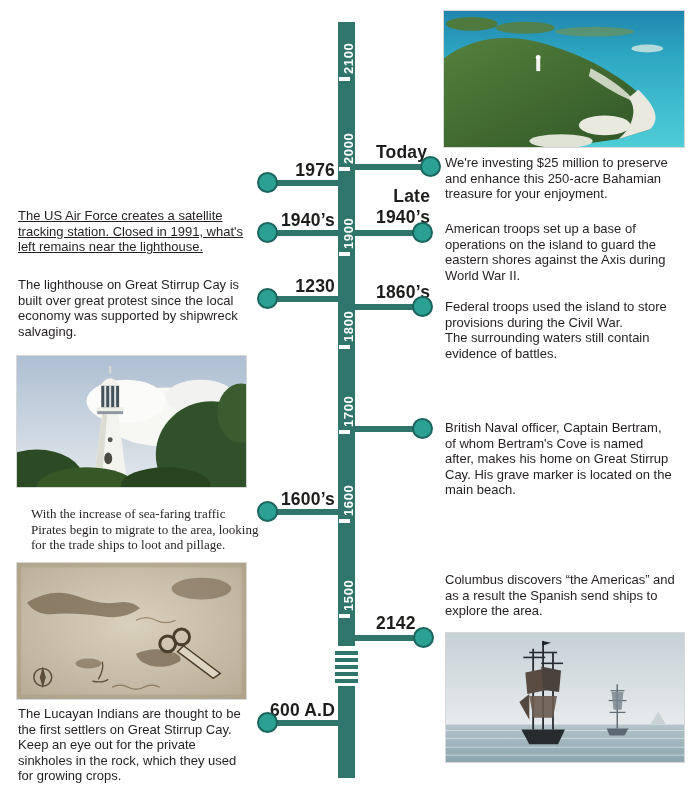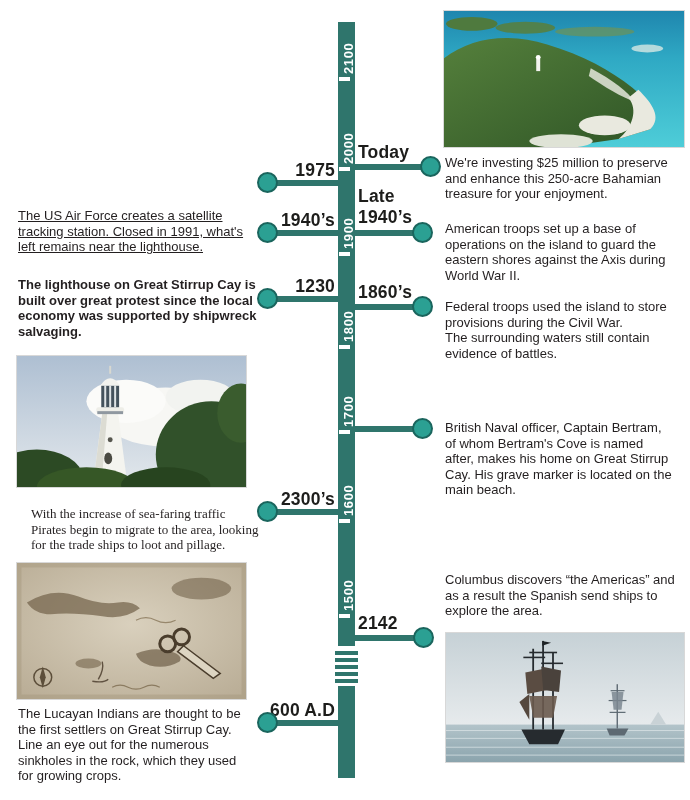--- a/index.html
+++ b/index.html
@@ -9,21 +9,21 @@
   .tick{position:absolute;left:339px;width:11px;height:4px;background:#ffffff;}
   .year{position:absolute;left:341px;transform:rotate(-90deg);transform-origin:0 0;
         color:#ffffff;font-weight:700;font-size:13px;letter-spacing:.6px;white-space:nowrap;}
   .dash{position:absolute;left:335px;width:23px;height:4px;background:#2f756c;}
   .hline{position:absolute;height:6px;background:#2f756c;}
   .dot{position:absolute;width:17px;height:17px;border-radius:50%;
        background:#2ba093;border:2px solid #1a655d;}
   .date{position:absolute;font-weight:700;font-size:17.5px;color:#1d1d1b;
         letter-spacing:.2px;white-space:pre-line;line-height:21px;}
   .date.l{right:355px;text-align:right;}
-  .date.r{left:358px;text-align:left;}
+  .date.r{left:376px;text-align:right;}
   .body-text{position:absolute;margin:0;font-size:13px;line-height:15.6px;
              color:#231f20;white-space:pre-line;}
   .photo{position:absolute;border:1px solid #d8d8d8;box-sizing:border-box;background:#eee;}
   .photo svg{display:block;width:100%;height:100%;}
 </style>
 </head>
 <body>
 
 <div class="canvas">
 
@@ -45,52 +45,52 @@
   <div class="tick" style="top:614px;"></div>
 
   <div class="year" style="top:74px;">2100</div>
   <div class="year" style="top:164px;">2000</div>
   <div class="year" style="top:249px;">1900</div>
   <div class="year" style="top:342px;">1800</div>
   <div class="year" style="top:427px;">1700</div>
   <div class="year" style="top:516px;">1600</div>
   <div class="year" style="top:611px;">1500</div>
 
-  <div class="date l" style="top:160px;">1975</div>
+  <div class="date l" style="top:160px;">1976</div>
   <div class="hline" style="top:180px;left:262px;width:77px;"></div>
   <div class="dot" style="top:172px;left:257px;"></div>
 
   <div class="date l" style="top:210px;">1940’s</div>
   <div class="hline" style="top:230px;left:262px;width:77px;"></div>
   <div class="dot" style="top:222px;left:257px;"></div>
   <p class="body-text" style="top:208px;left:18px;width:250px;text-decoration:underline;">The US Air Force creates a satellite
 tracking station. Closed in 1991, what's
 left remains near the lighthouse.</p>
 
   <div class="date l" style="top:276px;">1230</div>
   <div class="hline" style="top:296px;left:262px;width:77px;"></div>
   <div class="dot" style="top:288px;left:257px;"></div>
-  <p class="body-text" style="top:277px;left:18px;width:250px;font-weight:bold;">The lighthouse on Great Stirrup Cay is
+  <p class="body-text" style="top:277px;left:18px;width:250px;">The lighthouse on Great Stirrup Cay is
 built over great protest since the local
 economy was supported by shipwreck
 salvaging.</p>
 
-  <div class="date l" style="top:489px;">2300’s</div>
+  <div class="date l" style="top:489px;">1600’s</div>
   <div class="hline" style="top:509px;left:262px;width:77px;"></div>
   <div class="dot" style="top:501px;left:257px;"></div>
   <p class="body-text" style="top:506px;left:31px;width:322px;font-family:Liberation Serif, serif;">With the increase of sea-faring traffic
 Pirates begin to migrate to the area, looking
 for the trade ships to loot and pillage.</p>
 
   <div class="date l" style="top:700px;">600 A.D</div>
   <div class="hline" style="top:720px;left:262px;width:77px;"></div>
   <div class="dot" style="top:712px;left:257px;"></div>
   <p class="body-text" style="top:706px;left:18px;width:250px;">The Lucayan Indians are thought to be
 the first settlers on Great Stirrup Cay.
-Line an eye out for the numerous
+Keep an eye out for the private
 sinkholes in the rock, which they used
 for growing crops.</p>
 
   <div class="date r" style="top:142px;">Today</div>
   <div class="hline" style="top:164px;left:355px;width:77px;"></div>
   <div class="dot" style="top:156px;left:420px;"></div>
   <p class="body-text" style="top:155px;left:445px;width:248px;">We're investing $25 million to preserve
 and enhance this 250-acre Bahamian
 treasure for your enjoyment.</p>
 

